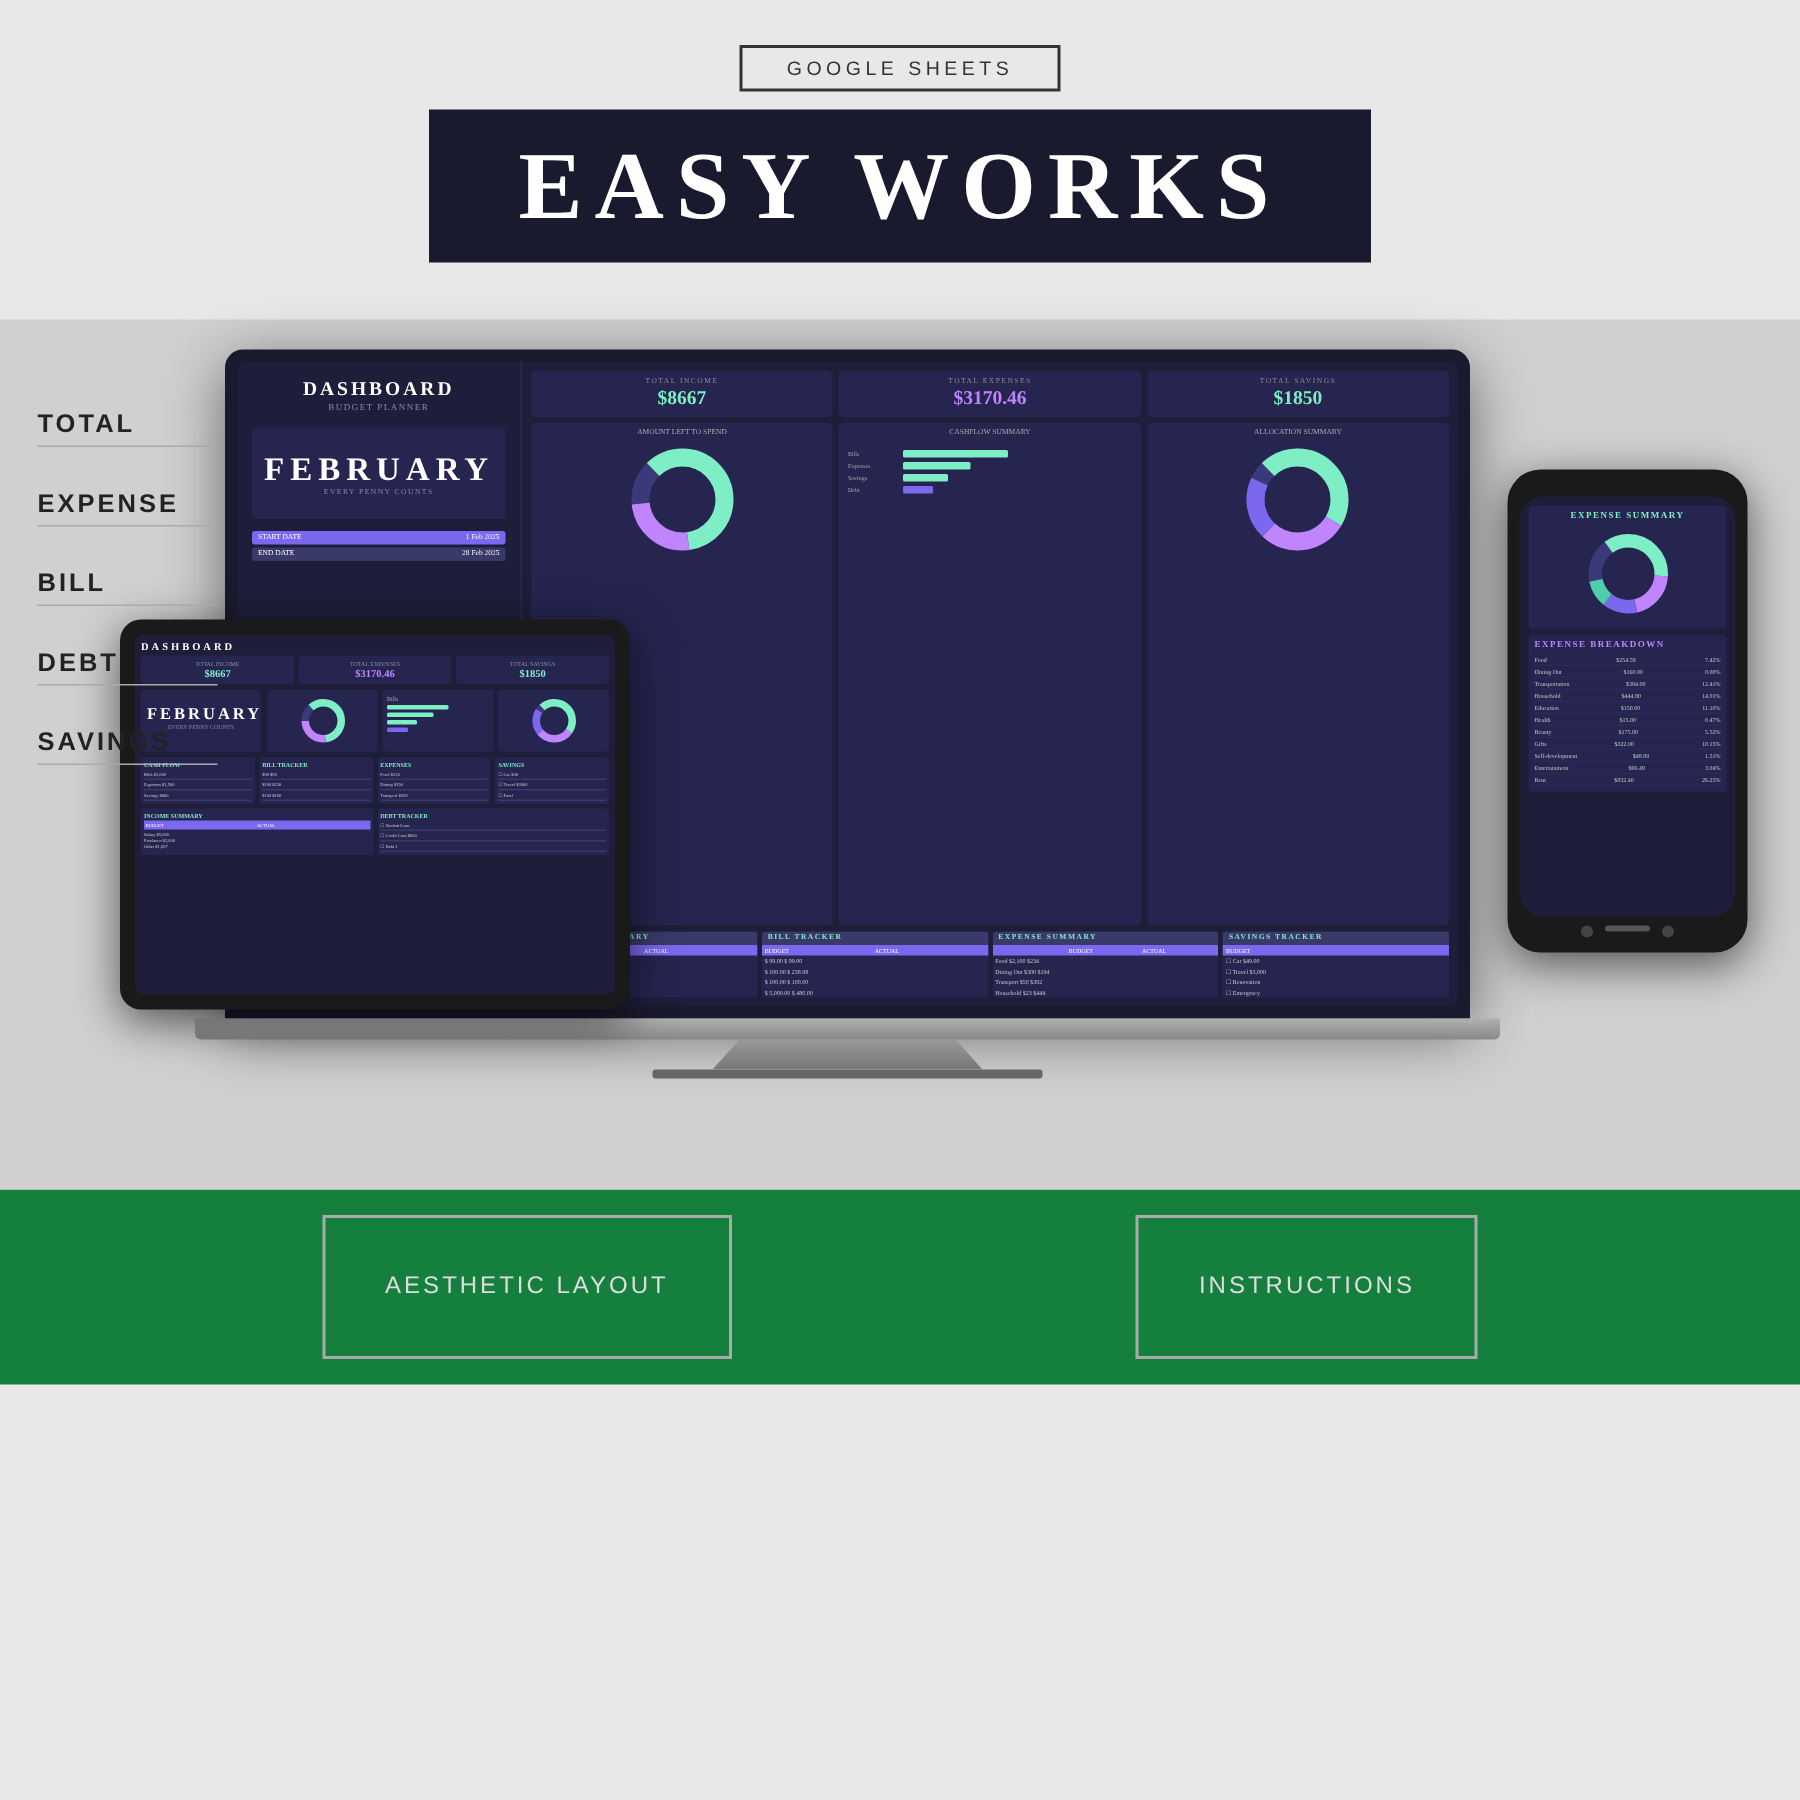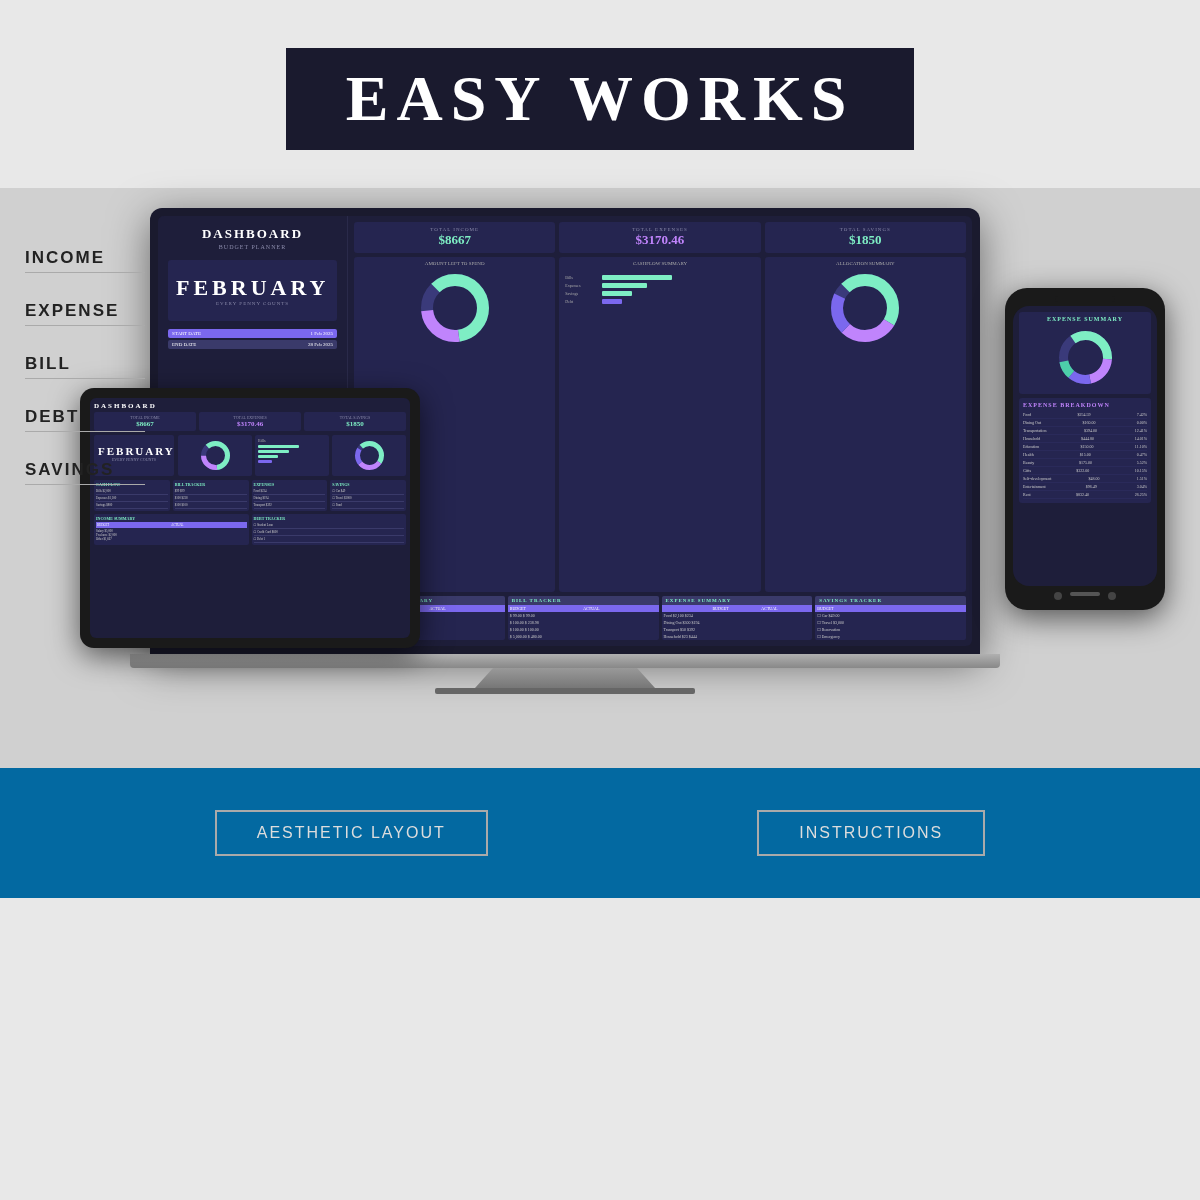--- a/index.html
+++ b/index.html
@@ -203,24 +203,23 @@
 
     .phone-btn.home {
       width: 30px;
       height: 4px;
       border-radius: 2px;
       background: #555;
     }
 
     
     .bottom-section {
-      background: #0369a1;
+      background: #15803d;
       height: 130px;
       display: flex;
-      align-items: center;
       justify-content: space-around;
       padding: 17px 80px;
     }
 
     .feature-badge {
       border: 2px solid #aaa;
       background: transparent;
       padding: 12px 40px;
       display: flex;
       align-items: center;
@@ -298,31 +297,34 @@
       font-size: 4px;
       color: #ccc;
       padding: 1px 0;
       border-bottom: 1px solid #2a2a5a;
     }
   </style>
 </head>
 <body>
 
 <div class="top-section">
+  <div class="google-sheets-badge">
+    <span>GOOGLE SHEETS</span>
+  </div>
   <br>
   <div class="main-title-box">
     <div class="main-title">EASY WORKS</div>
   </div>
   <br>
 </div>
 
 <div class="middle-section">
 
   <div class="sidebar-labels">
-    <div class="sidebar-label">INCOME</div>
+    <div class="sidebar-label">TOTAL</div>
     <div class="sidebar-label">EXPENSE</div>
     <div class="sidebar-label">BILL</div>
     <div class="sidebar-label">DEBT</div>
     <div class="sidebar-label">SAVINGS</div>
   </div>
 
 
   <div class="laptop-container">
     <div class="laptop-screen-outer">
       <div class="laptop-screen">

